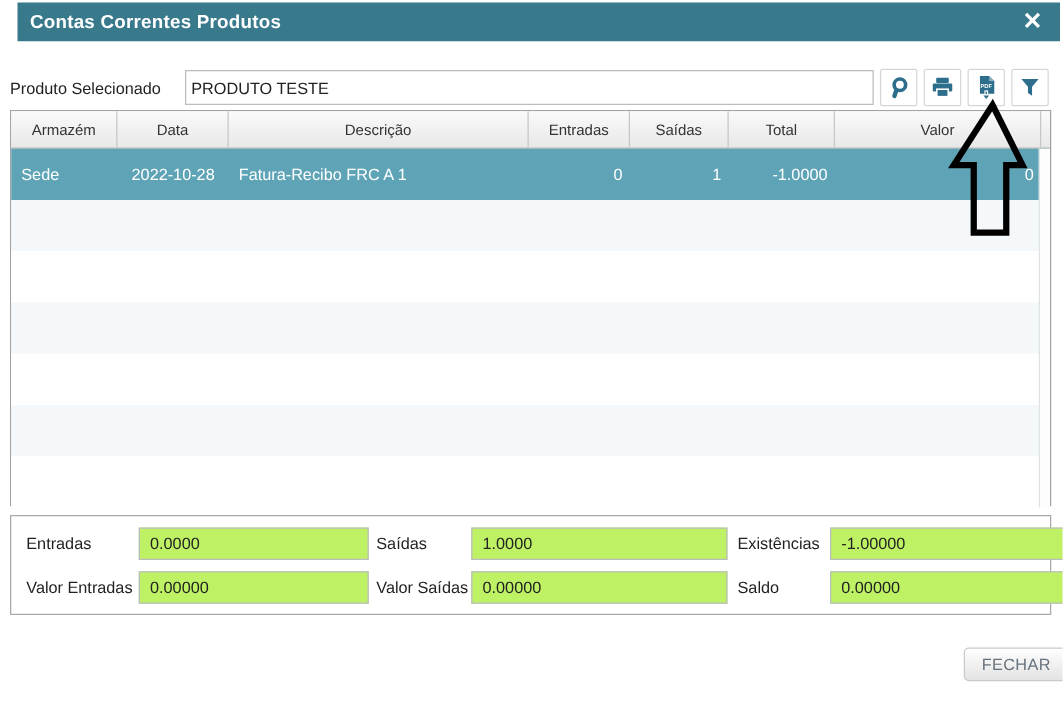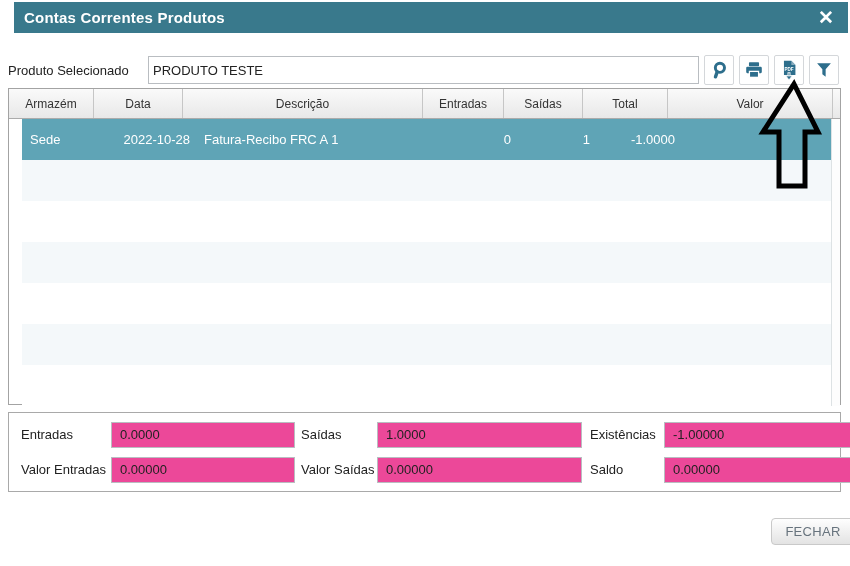--- a/index.html
+++ b/index.html
@@ -48,28 +48,28 @@
   .thead {
     display:flex; height:30px; box-sizing:border-box;
     background:linear-gradient(#FAFAFA,#E8E8E8); border-bottom:1px solid #ABABAB;
   }
   .th {
     font-size:12px; color:#333; display:flex; align-items:center;
     justify-content:center; border-right:1px solid #C6C6C6; box-sizing:border-box;
     flex:none; white-space:nowrap; overflow:hidden;
   }
   .th.filler { border-right:none; }
-  .tbody { position:relative; height:287px;margin-left:13px; }
+  .tbody { position:relative; height:287px; }
   .row { display:flex; height:41px; align-items:center; font-size:13px; color:#333; }
   .row.selected { background:#5FA4B6; color:#fff; }
   .row.odd  { background:#F4F8FA; }
   .row.even { background:#FFFFFF; }
   .cell { box-sizing:border-box; padding:0 6px; flex:none; white-space:nowrap; overflow:hidden; }
   .cell.left   { text-align:left;  padding-left:8px; }
-  .cell.center { text-align:right; }
+  .cell.center { text-align:center; }
   .cell.num    { text-align:right; padding-right:6px; }
   .c0 { width:85px; }  .c1 { width:89px; }  .c2 { width:240px; }
   .c3 { width:81px; }  .c4 { width:79px; }  .c5 { width:85px; }
   .c6 { width:165px; } .c7 { width:8px; }
   .vstrip {
     position:absolute; right:0; top:0; bottom:0; width:8px;
     background:#FDFDFD; border-left:1px solid #DDE2E4;
   }
 
   
@@ -80,21 +80,21 @@
     padding:0 4px 0 12px;
   }
   .srow { display:flex; align-items:center; height:27px; }
   .slabel { font-size:13px; color:#222; flex:none; white-space:nowrap; }
   .w1 { width:90px; }
   .w2 { width:76px; margin-left:6px; }
   .w3 { width:74px; margin-left:8px; }
   .sinput {
     height:26px; box-sizing:border-box; border:1px solid #B9BDC1;
     font-family:"Liberation Sans", sans-serif; font-size:13px; color:#222;
-    padding:0 8px; outline:none; background:#ec4899; flex:none;
+    padding:0 8px; outline:none; background:#bef264; flex:none;
   }
   .i1 { width:184px; } .i2 { width:205px; } .i3 { flex:1; }
 
   
   .close-btn {
     position:absolute; left:771px; top:518px; width:84px; height:27px;
     box-sizing:border-box; border:1px solid #C9C9C9; border-radius:4px;
     background:linear-gradient(#FEFEFE,#E3E3E3); color:#67737D;
     font-family:"Liberation Sans", sans-serif; font-size:13px;
     letter-spacing:0.3px; cursor:pointer;

